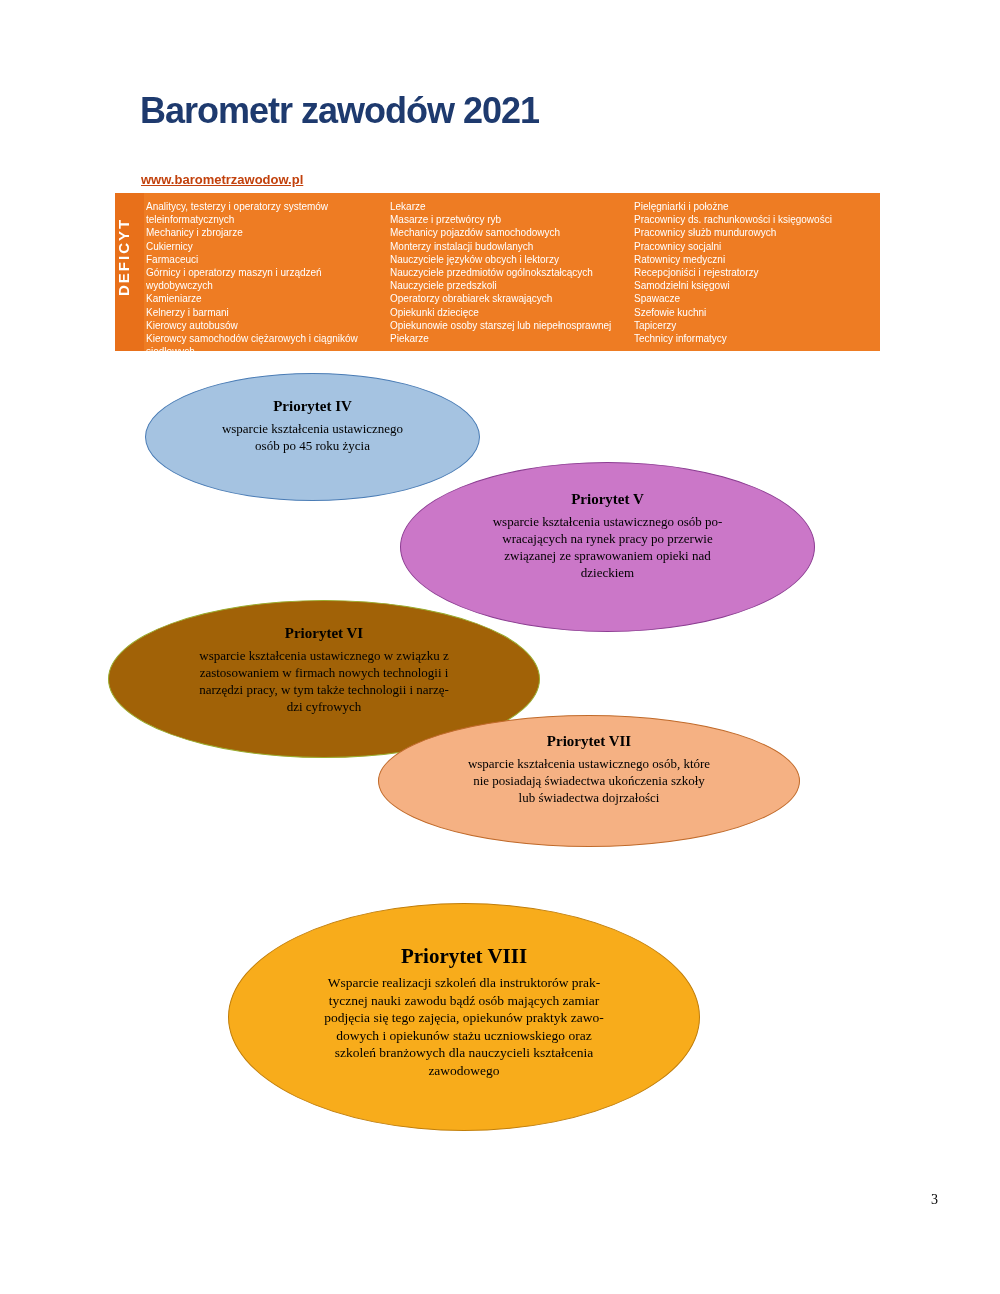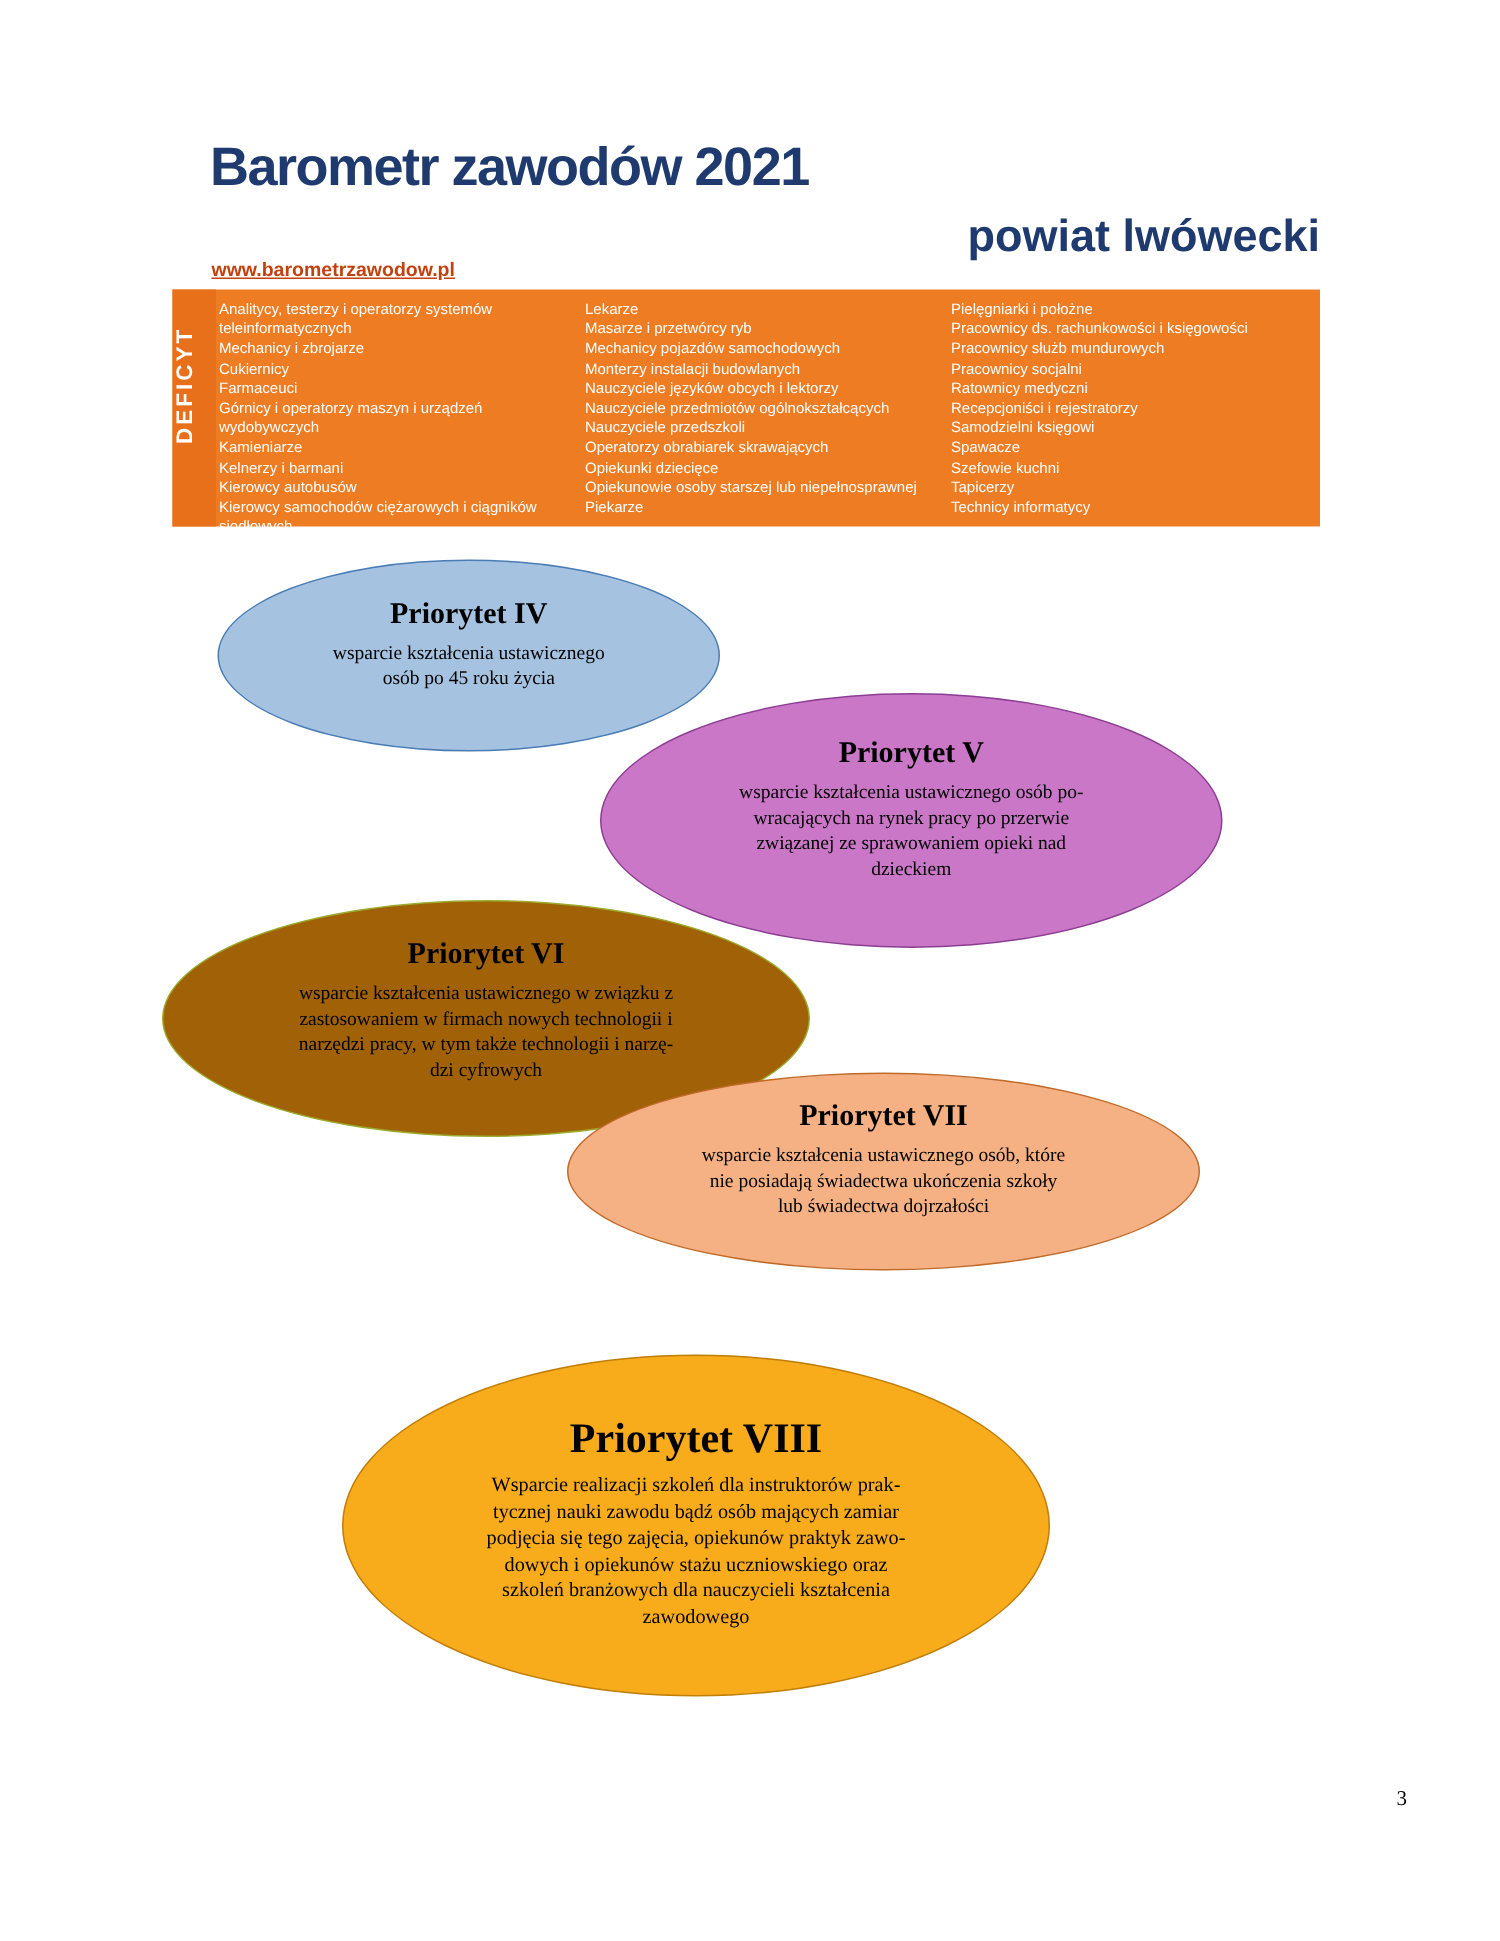--- a/index.html
+++ b/index.html
@@ -90,53 +90,52 @@
   .ellipse {
     position: absolute;
     border-radius: 50%;
     border: 1px solid #333;
     text-align: center;
     font-family: "Liberation Serif", serif;
     color: #000000;
   }
   .e-title {
     font-weight: bold;
-    font-size: 20px;
+    font-size: 15px;
   }
   .e-body {
     font-size: 13px;
     line-height: 17px;
     margin-top: 5px;
     white-space: pre-line;
   }
 
   .p4 { left: 145px; top: 373px; width: 335px; height: 128px; padding-top: 24px; }
   .p5 { left: 400px; top: 462px; width: 415px; height: 170px; padding-top: 28px; }
   .p6 { left: 108px; top: 600px; width: 432px; height: 158px; padding-top: 24px; }
   .p7 { left: 378px; top: 715px; width: 422px; height: 132px; padding-top: 17px; }
   .p8 { left: 228px; top: 903px; width: 472px; height: 228px; padding-top: 40px; }
-  .p8 .e-title { font-size: 28px; }
+  .p8 .e-title { font-size: 21px; }
   .p8 .e-body  { font-size: 13.5px; line-height: 17.5px; }
 
   .page-number {
     position: absolute;
     right: 62px;
     bottom: 86px;
     font-family: "Liberation Serif", serif;
     font-size: 14px;
     color: #000000;
   }
 </style>
 </head>
 <body>
 
 <div class="page">
 
   <h1 class="title" style="color: rgb(30, 58, 110);">Barometr zawodów 2021</h1>
-  <div class="subtitle" style="color: rgb(30, 58, 110);">powiat lwówecki</div>
   <a class="website" href="#" style="color: #c2410c;">www.barometrzawodow.pl</a>
 
   <div class="banner" style="background: rgb(238, 124, 35); color: rgb(255, 255, 255);">
     <div class="strip" style="background: rgb(232, 112, 26);">
       <div class="strip-label">DEFICYT</div>
     </div>
     <div class="columns">
       <ul class="col">
           <li>Analitycy, testerzy i operatorzy systemów teleinformatycznych</li>
           <li>Mechanicy i zbrojarze</li>

